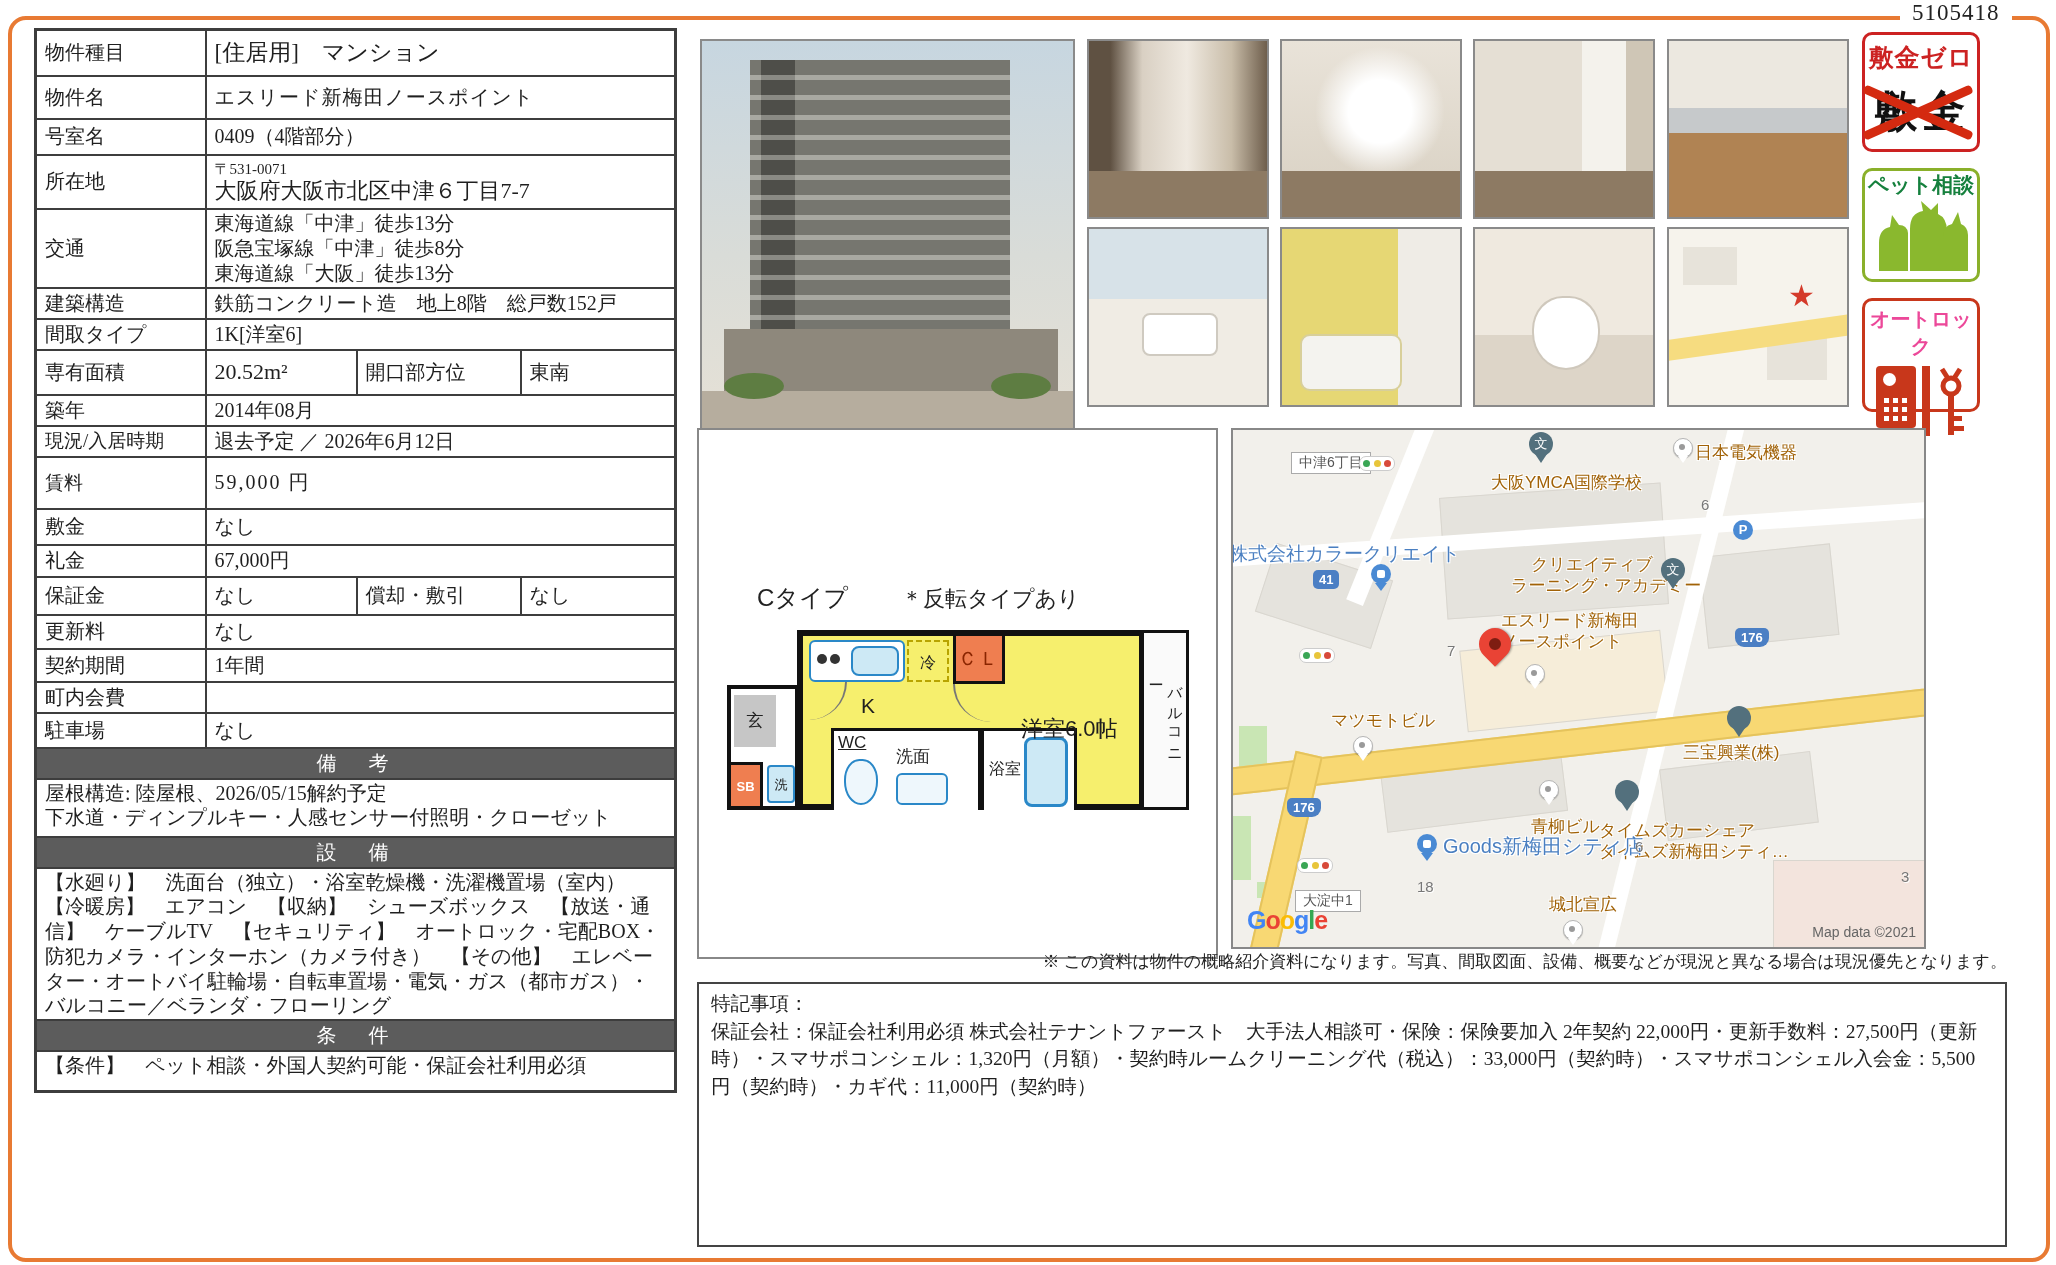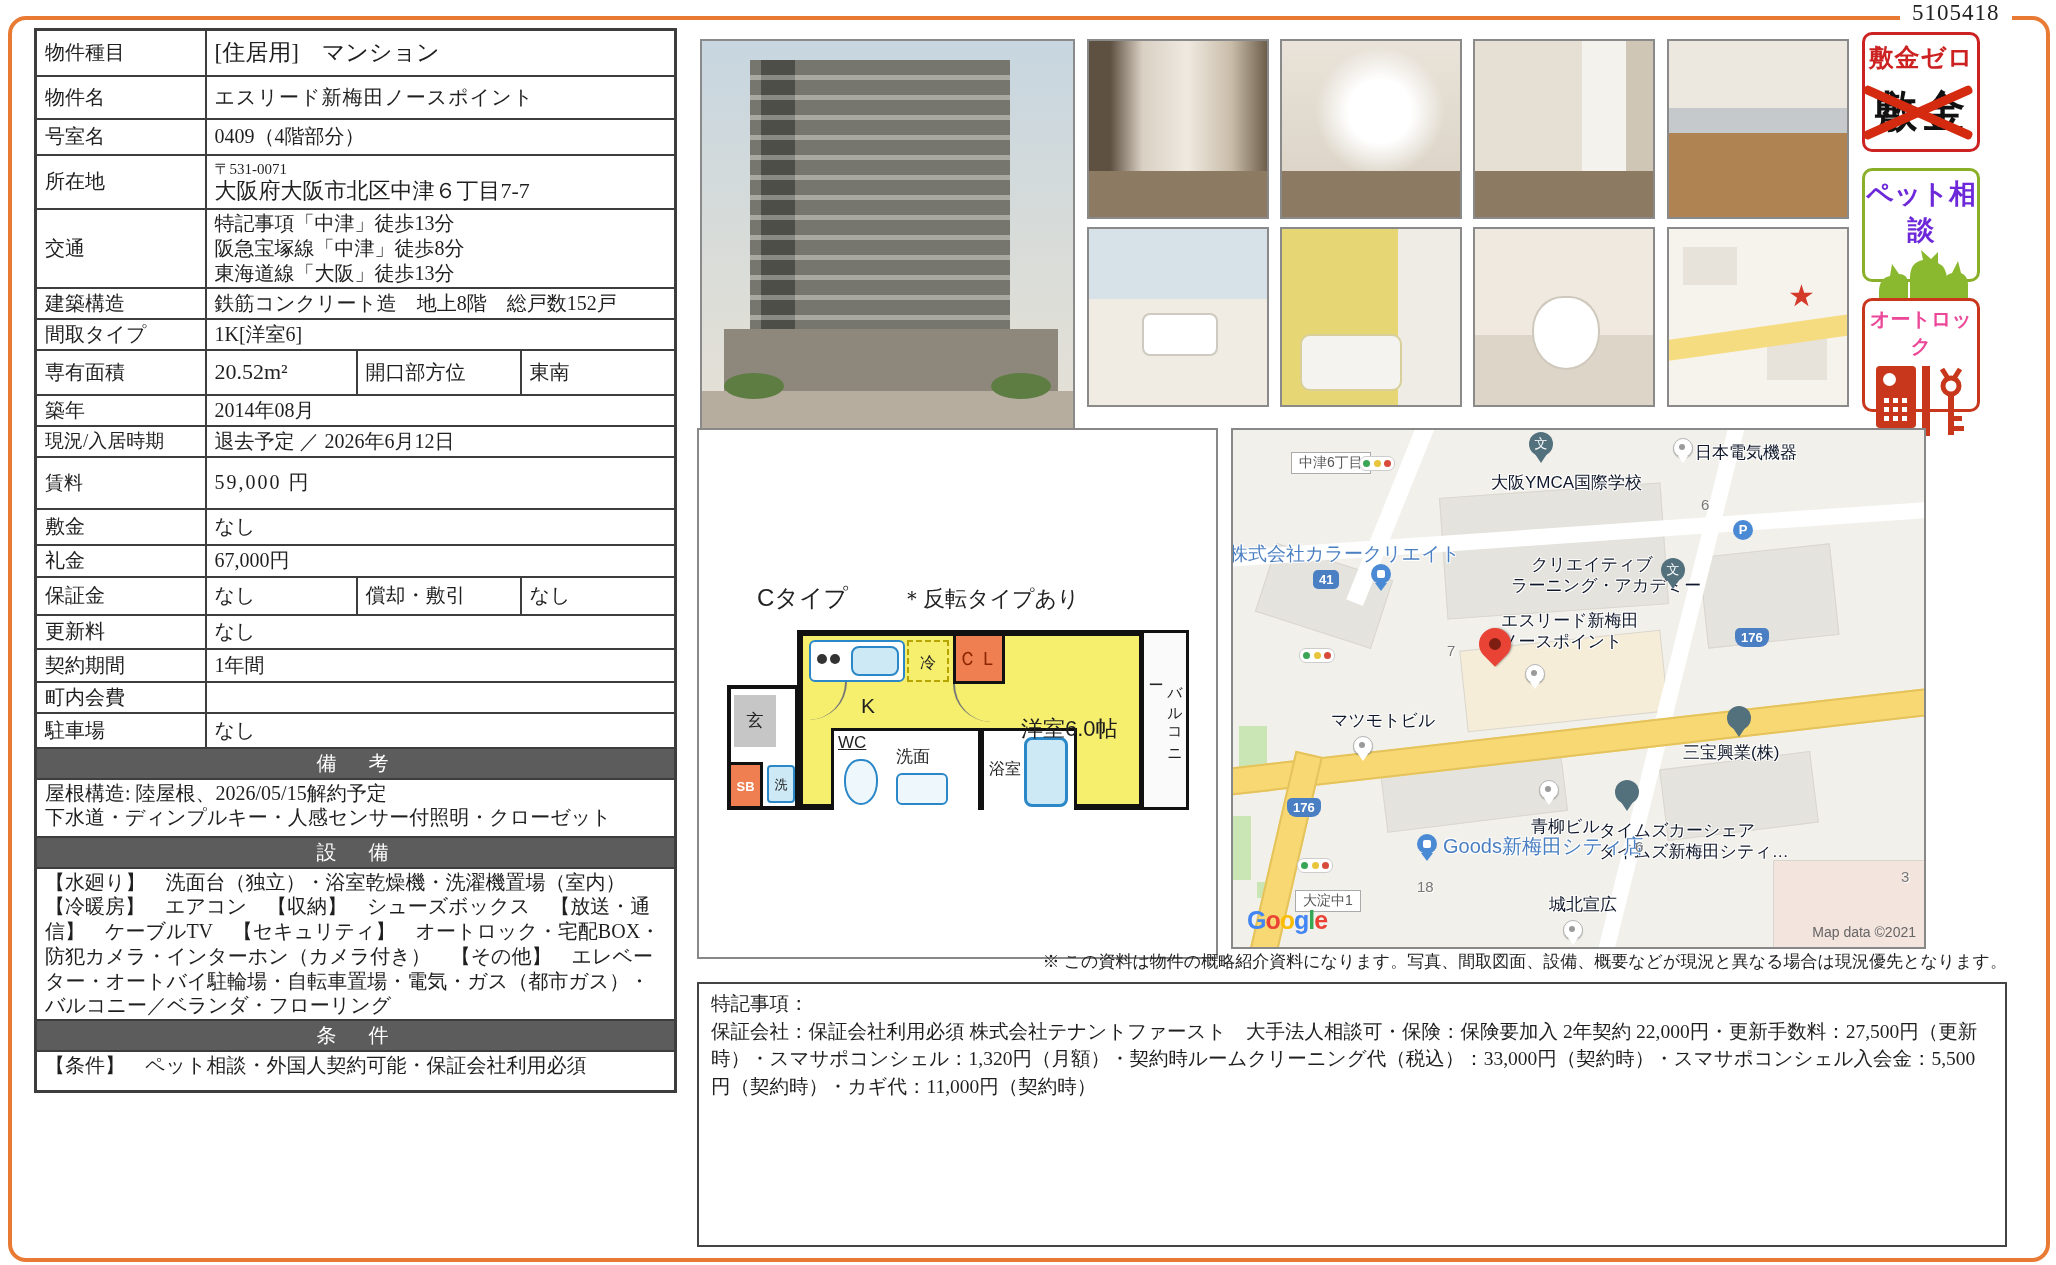--- a/index.html
+++ b/index.html
@@ -58,21 +58,21 @@
   .badge{position:absolute;left:1862px;width:118px;background:#fff;border-radius:10px;
          text-align:center;box-sizing:border-box;}
   .badge-title{display:block;font-weight:bold;font-family:"Liberation Sans","DejaVu Sans",sans-serif;}
   .b1{top:32px;height:120px;border:3px solid #cc2222;}
   .b1 .badge-title{color:#cc2222;font-size:25px;margin-top:6px;letter-spacing:1px;}
   .b1 .cross-wrap{position:relative;margin-top:8px;height:60px;}
   .b1 .crossed{font-size:44px;font-weight:bold;color:#111;letter-spacing:4px;font-family:"Liberation Sans","DejaVu Sans",sans-serif;}
   .b1 .xbar{position:absolute;left:-6px;top:26px;width:118px;height:9px;background:#d42a10;border-radius:4px;}
   .b1 .xa{transform:rotate(24deg);} .b1 .xb{transform:rotate(-24deg);}
   .b2{top:168px;height:114px;border:3px solid #8ab02a;}
-  .b2 .badge-title{color:#6d28d9;font-size:27px;margin-top:5px;}
+  .b2 .badge-title{color:#15803d;font-size:21px;}
   .b3{top:298px;height:114px;border:3px solid #c8371b;}
   .b3 .badge-title{color:#ec4899;font-size:20px;margin-top:5px;}
   .b3 .icon-row{display:flex;justify-content:center;align-items:flex-start;gap:6px;margin-top:6px;}
   .intercom{width:40px;height:62px;background:#c8371b;border-radius:4px;position:relative;}
   .intercom .cam{position:absolute;left:7px;top:7px;width:13px;height:13px;border-radius:50%;background:#fff;}
   .intercom .keys{position:absolute;left:6px;bottom:6px;width:28px;height:26px;
       background:radial-gradient(circle 3px,#fff 3px,transparent 3px) 0 0/9px 9px;}
   .vbar{width:8px;height:70px;background:#c8371b;}
 
   
@@ -106,21 +106,21 @@
   .pl-balcony span{position:absolute;left:50%;top:50%;transform:translate(-50%,-50%);
       writing-mode:vertical-rl;font-size:15px;letter-spacing:4px;color:#222;}
 
   
   .map{position:absolute;left:1231px;top:428px;width:691px;height:517px;border:2px solid #888;
        background:#f2f0eb;overflow:hidden;font-family:"Liberation Sans","DejaVu Sans",sans-serif;}
   .mb{position:absolute;background:#e5e3dd;border:1px solid #d9d6cf;}
   .mroad{position:absolute;background:#fff;}
   .yroad{position:absolute;background:#f8d873;border:2px solid #e5c35c;}
   .mgreen{position:absolute;background:#c9e6b4;}
-  .mlabel{position:absolute;color:#0f172a;font-size:17px;line-height:1.25;white-space:nowrap;
+  .mlabel{position:absolute;color:#a16207;font-size:17px;line-height:1.25;white-space:nowrap;
           text-shadow:-1px -1px 0 #fff,1px -1px 0 #fff,-1px 1px 0 #fff,1px 1px 0 #fff;}
   .mlabel.blue{color:#4a7fc1;font-size:19px;}
   .mlabel.big{font-size:20px;}
   .mbox{position:absolute;background:#fff;border:1px solid #aaa;color:#555;font-size:14px;padding:1px 7px;white-space:nowrap;}
   .shield{position:absolute;background:#4b7fc4;color:#fff;font-weight:bold;font-size:13px;
           text-align:center;border-radius:5px 5px 9px 9px;padding:2px 6px;}
   .poi-pin{position:absolute;width:18px;height:18px;background:#fff;border:1px solid #b5b5b5;border-radius:50%;box-shadow:0 1px 1px rgba(0,0,0,.25);}
   .poi-pin:before{content:"";position:absolute;left:5px;top:5px;width:6px;height:6px;border-radius:50%;background:#9a9a9a;}
   .poi-pin:after{content:"";position:absolute;left:4px;top:17px;border:5px solid transparent;border-top:7px solid #fff;}
   .dk-pin{position:absolute;width:24px;height:24px;background:#53707d;border-radius:50%;color:#fff;
@@ -175,21 +175,21 @@
     <tr style="height:54px">
       <td class="lab">所在地</td>
       <td colspan="3">
         <span class="postal">〒531-0071</span>
         <span class="addr">大阪府大阪市北区中津６丁目7-7</span>
       </td>
     </tr>
     <tr style="height:78px">
       <td class="lab">交通</td>
       <td colspan="3">
-        <span class="acc-line">特記事項「中津」徒歩13分</span>
+        <span class="acc-line">東海道線「中津」徒歩13分</span>
         <span class="acc-line">阪急宝塚線「中津」徒歩8分</span>
         <span class="acc-line">東海道線「大阪」徒歩13分</span>
       </td>
     </tr>
     <tr style="height:28px">
       <td class="lab">建築構造</td>
       <td colspan="3">鉄筋コンクリート造　地上8階　総戸数152戸</td>
     </tr>
     <tr style="height:27px">
       <td class="lab">間取タイプ</td>

